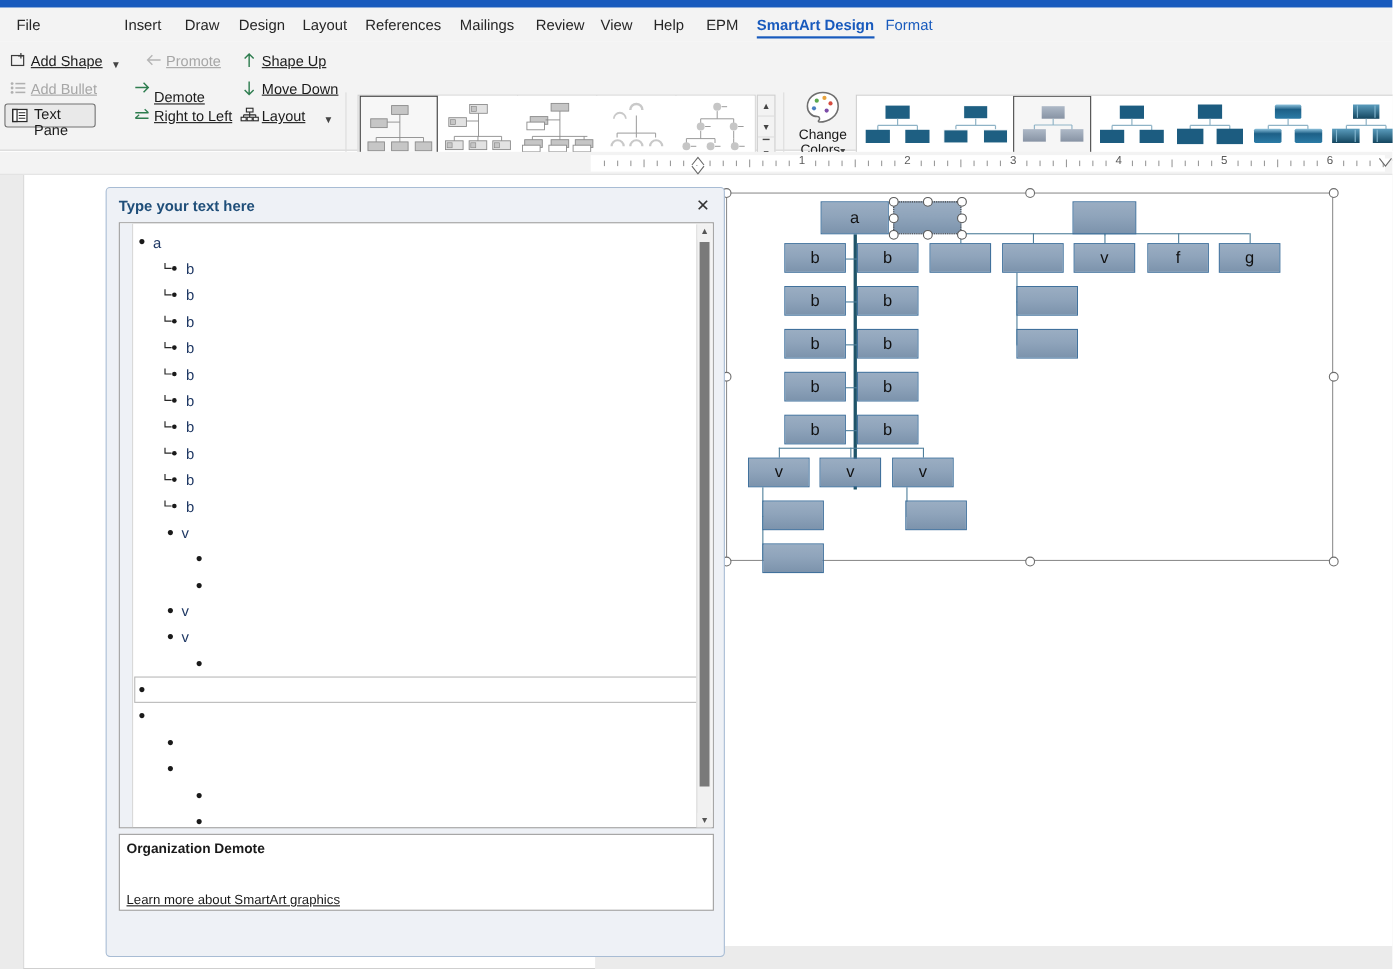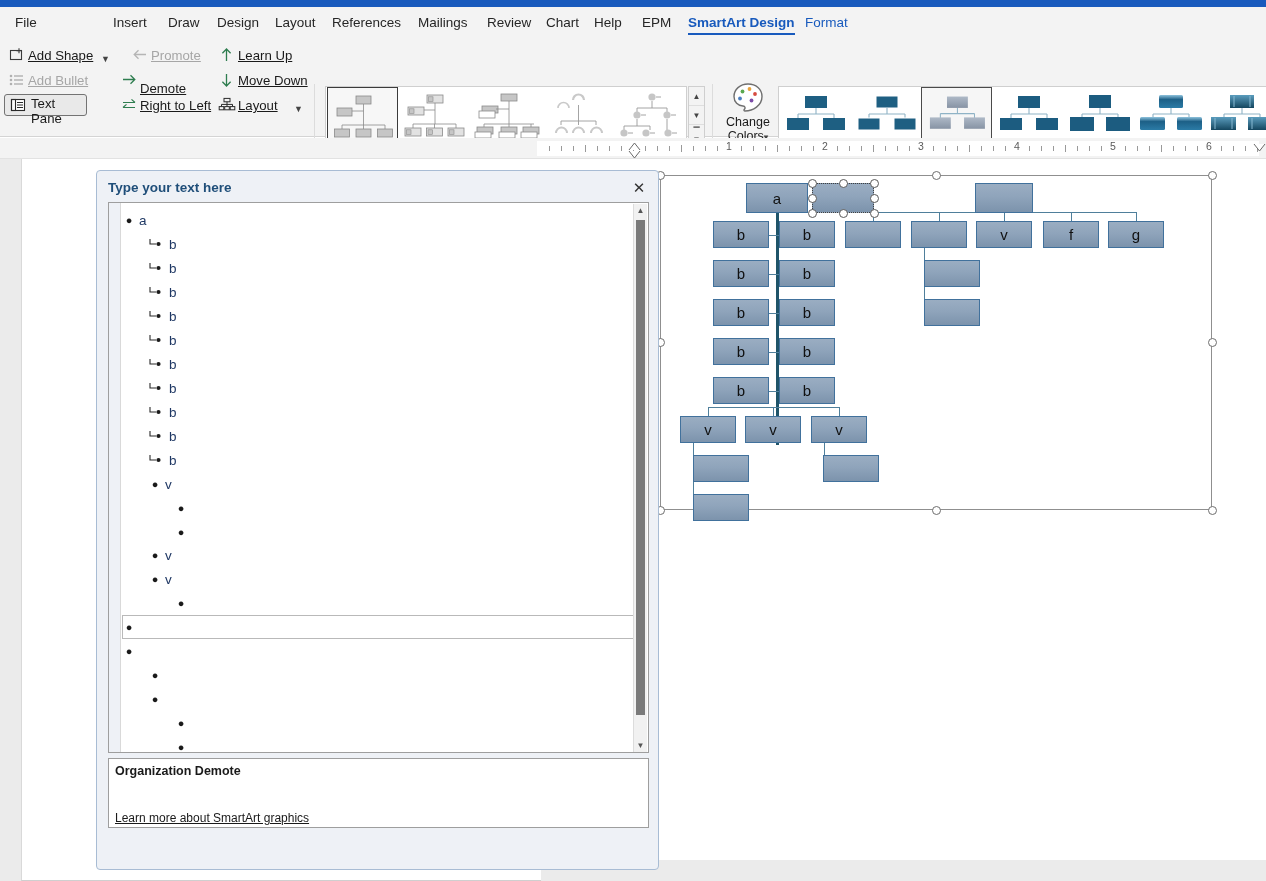--- a/index.html
+++ b/index.html
@@ -126,21 +126,21 @@
 <div id="tabbar">
     <div class="tab" style="left: 6px;">File</div>
     <div class="tab" style="left: 47px; margin-top: 27px;">Home</div>
     <div class="tab" style="left: 104px;">Insert</div>
     <div class="tab" style="left: 159px;">Draw</div>
     <div class="tab" style="left: 208px;">Design</div>
     <div class="tab" style="left: 266px;">Layout</div>
     <div class="tab" style="left: 323px;">References</div>
     <div class="tab" style="left: 409px;">Mailings</div>
     <div class="tab" style="left: 478px;">Review</div>
-    <div class="tab" style="left: 537px;">Chart</div>
+    <div class="tab" style="left: 537px;">View</div>
     <div class="tab" style="left: 585px;">Help</div>
     <div class="tab" style="left: 633px;">EPM</div>
     <div class="tab active" style="left: 679px;">SmartArt Design</div>
     <div class="tab ctx" style="left: 796px;">Format</div>
   </div>
 
 <div id="ribbon">
 
   <div class="cg-item" style="left:6px; top:7px;">
     <span class="cg-ico" style="position:relative;display:inline-block;vertical-align:-4px;">
@@ -205,21 +205,21 @@
     </span>
     <span class="cg-txt" style="left:22px;top:0;">Right to Left</span>
   </div>
 
   <div class="cg-item" style="left:216px; top:7px;">
     <span class="cg-ico" style="position:relative;display:inline-block;vertical-align:-4px;">
       <svg width="18" height="18" viewBox="0 0 18 18">
         <path d="M8.5 15V3.2 M4.4 7.2 L8.5 3 L12.6 7.2" stroke="#2e7d4f" stroke-width="1.3" fill="none"></path>
       </svg>
     </span>
-    <span class="cg-txt" style="left:22px;top:0;">Learn Up</span>
+    <span class="cg-txt" style="left:22px;top:0;">Shape Up</span>
   </div>
 
   <div class="cg-item" style="left:216px; top:32px;">
     <span class="cg-ico" style="position:relative;display:inline-block;vertical-align:-4px;">
       <svg width="18" height="18" viewBox="0 0 18 18">
         <path d="M8.5 3v11.8 M4.4 10.8 L8.5 15 L12.6 10.8" stroke="#2e7d4f" stroke-width="1.3" fill="none"></path>
       </svg>
     </span>
     <span class="cg-txt" style="left:22px;top:0;">Move Down</span>
   </div>

